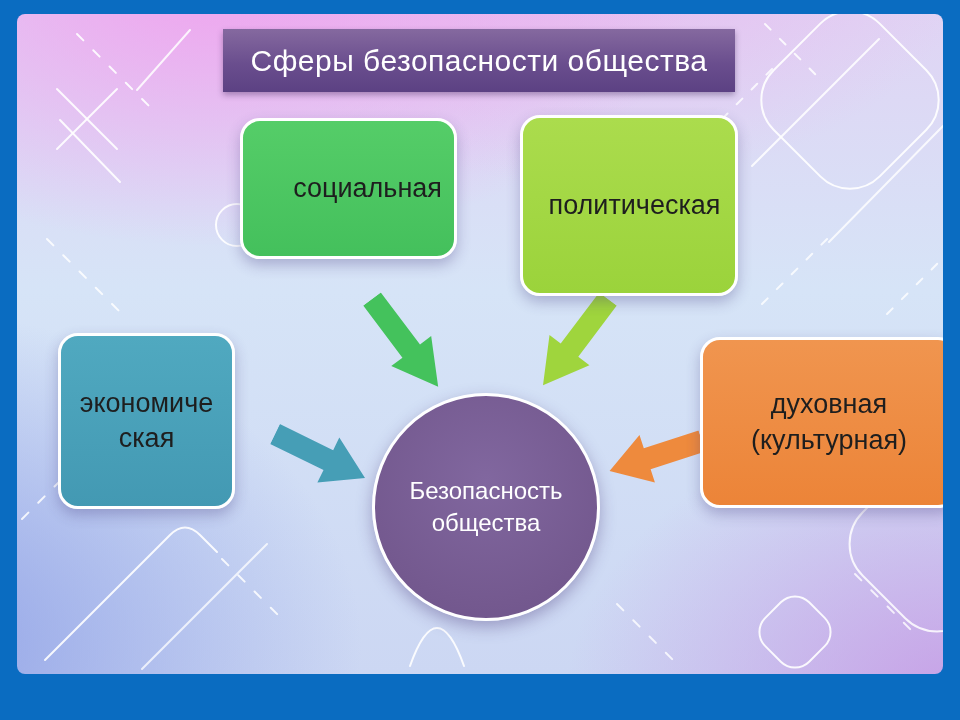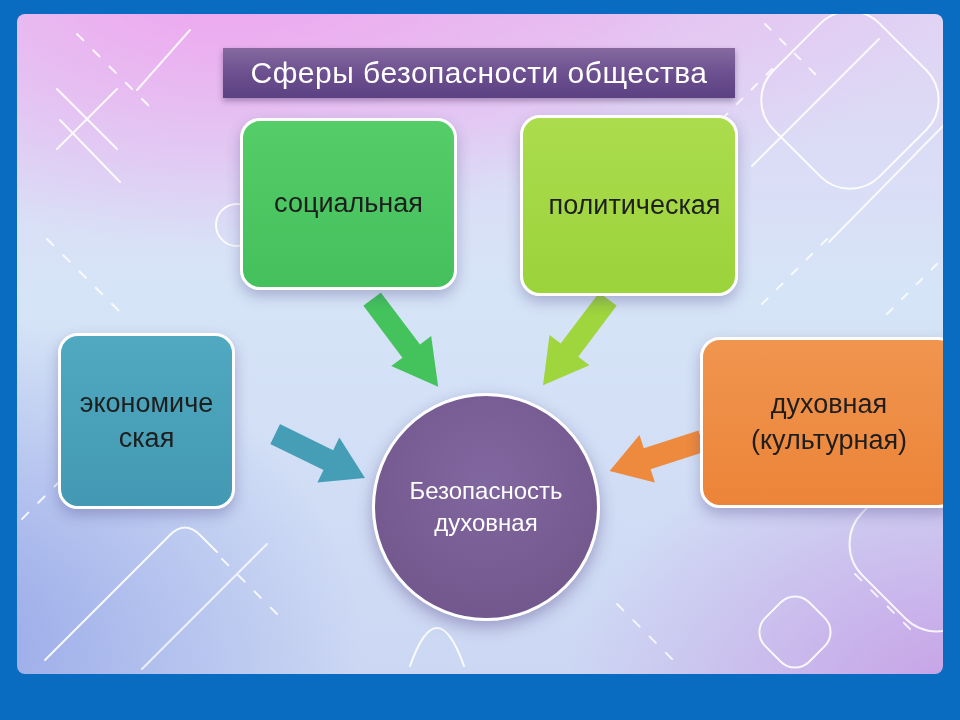--- a/index.html
+++ b/index.html
@@ -13,35 +13,35 @@
       radial-gradient(720px 480px at 62% -14%, rgba(235,178,238,0.75) 0%, rgba(235,178,238,0) 55%),
       radial-gradient(760px 560px at -12% 96%, rgba(142,160,230,0.95) 0%, rgba(142,160,230,0) 60%),
       radial-gradient(720px 520px at 102% 104%, rgba(198,150,228,0.85) 0%, rgba(198,150,228,0) 55%),
       linear-gradient(180deg,#e0d4f4 0%,#d6e4f7 42%,#ccd7f3 100%);
   }
   svg.deco{position:absolute;inset:0;pointer-events:none;}
   .deco line,.deco path,.deco rect,.deco circle{fill:none;stroke:#ffffff;stroke-width:2;stroke-linecap:round;}
   .soft{stroke:none !important;}
 
   .title{
-    position:absolute;left:206px;top:15px;width:512px;height:50px;
+    position:absolute;left:206px;top:15px;width:512px;height:63px;
     background:linear-gradient(180deg,#85699f 0%,#6a4e8e 55%,#5c4183 100%);
     box-shadow:0 3px 6px rgba(40,20,70,.35);
     display:flex;align-items:center;justify-content:center;
-    color:#ffffff;font-size:30px;letter-spacing:.5px;z-index:4;margin-top:19px;
+    color:#ffffff;font-size:30px;letter-spacing:.5px;z-index:4;
   }
   .box{
     position:absolute;border:3px solid #ffffff;border-radius:20px;
     box-shadow:0 6px 14px rgba(60,50,120,.30);
     display:flex;align-items:center;justify-content:center;text-align:center;
     font-size:27px;color:#1e1e1e;line-height:1.3;
     padding:8px 12px;box-sizing:border-box;z-index:3;
     overflow-wrap:anywhere;
   }
-  .box-social   {left:223px;top:104px;width:217px;height:172px;background:linear-gradient(180deg,#55cd68,#44c05c);}
+  .box-social   {left:223px;top:104px;width:217px;height:141px;background:linear-gradient(180deg,#55cd68,#44c05c);justify-content:flex-end;}
   .box-political{left:503px;top:101px;width:218px;height:181px;background:linear-gradient(180deg,#abdc4d,#9bd33b);padding-left:23px;}
   .box-economic {left:41px; top:319px;width:177px;height:176px;background:linear-gradient(180deg,#50a9c0,#4399b3);}
   .box-spiritual{left:683px;top:323px;width:258px;height:171px;background:linear-gradient(180deg,#f0954f,#ec8438);}
 
   .center-circle{
     position:absolute;left:355px;top:379px;width:228px;height:228px;border-radius:50%;
     background:radial-gradient(circle at 50% 38%,#81679f 0%,#74598f 70%,#6d538a 100%);
     border:3px solid #ffffff;box-sizing:border-box;
     box-shadow:0 6px 16px rgba(60,40,110,.35);
     display:flex;align-items:center;justify-content:center;text-align:center;
@@ -124,17 +124,17 @@
       <span>политическая</span>
     </div>
     <div class="box box-economic">
       <span>экономическая</span>
     </div>
     <div class="box box-spiritual">
       <span>духовная (культурная)</span>
     </div>
 
     <div class="center-circle">
-      <span>Безопасность духовная</span>
+      <span>Безопасность общества</span>
     </div>
 
   </div>
 </div>
 
 </body></html>

